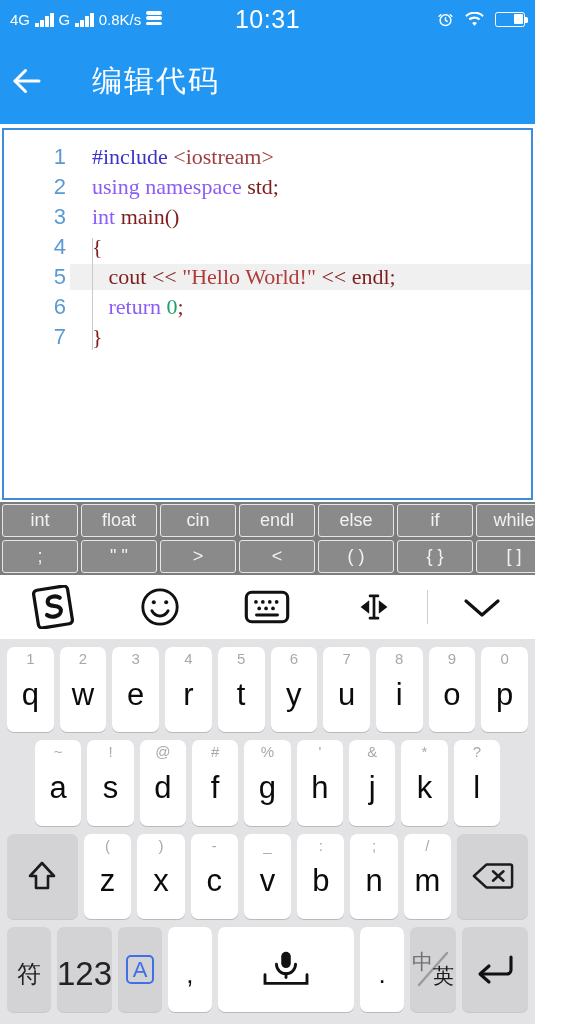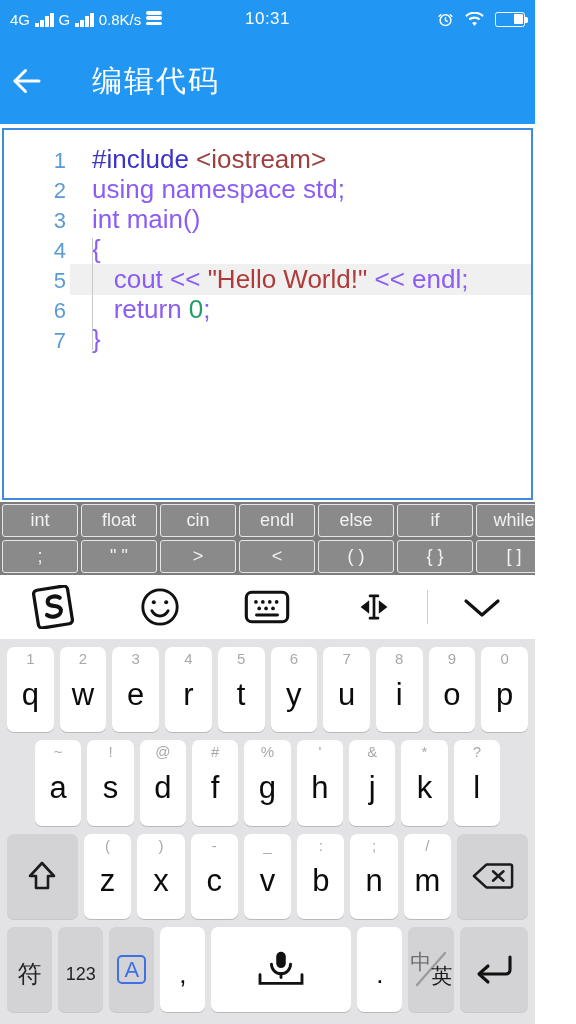--- a/index.html
+++ b/index.html
@@ -12,21 +12,21 @@
   #app { width: 535px; height: 1024px; position: relative; display: flex; flex-direction: column; }
 
   
   .statusbar {
     height: 38px; background: #2196f3; color: #ffffff;
     display: flex; align-items: center; padding: 0 10px;
     font-size: 17px; flex: 0 0 38px; position: relative;
   }
   .sb-left { display: flex; align-items: center; gap: 5px; }
   .sb-center { position: absolute; left: 0; right: 0; text-align: center;
-               font-size: 17px; letter-spacing: .5px; pointer-events: none; }
+               font-size: 25px; letter-spacing: .5px; pointer-events: none; }
   .sb-right { margin-left: auto; display: flex; align-items: center; gap: 11px; position: relative; z-index: 2; }
   .net-label { font-size: 15px; line-height: 1; }
   .bars { display: flex; align-items: flex-end; gap: 1.5px; height: 15px; }
   .bars i { width: 3.5px; background: #fff; display: block; border-radius: .5px; }
   .bars i:nth-child(1){height:4px}.bars i:nth-child(2){height:7px}
   .bars i:nth-child(3){height:10.5px}.bars i:nth-child(4){height:14px}
   .speed { font-size: 15px; }
   .stack-icon { width: 16px; height: 16px; position: relative; display:inline-block; }
   .stack-icon i { position:absolute; left:0; width:16px; height:3.6px; background:#fff; border-radius:2px; }
   .stack-icon i:nth-child(1){top:0}.stack-icon i:nth-child(2){top:5.4px}.stack-icon i:nth-child(3){top:10.8px}
@@ -53,27 +53,27 @@
   .editor {
     width: 100%; height: 100%;
     border: 2px solid #3d8ce0; background: #ffffff;
     position: relative; overflow: hidden;
   }
   .code-area { padding: 14px 0 0 0; font-family: "Liberation Sans", "DejaVu Sans", sans-serif; }
   .code-line { display: flex; align-items: baseline; height: 30px; position: relative; }
   .code-line.active .code-text { background: #f0f0f0; }
   .ln { width: 66px; text-align: right; color: #5b9bd5; font-size: 22px;
         flex: 0 0 66px; padding-right: 4px; user-select: none; }
-  .code-text { font-size: 26px; color: #222; white-space: pre; padding-left: 22px; flex: 1; }
+  .code-text { font-size: 22px; color: #222; white-space: pre; padding-left: 22px; flex: 1; font-family: Liberation Serif, serif; }
   .tok-pp   { color: #3b33c9; }
   .tok-inc  { color: #9e4040; }
   .tok-kw   { color: #8b5cf6; }
   .tok-str  { color: #b03a3a; }
   .tok-num  { color: #1f9e6a; }
-  .tok-pl   { color: #8b5cf6; }
+  .tok-pl   { color: #7f1d1d; }
   .indent-guide { position: absolute; left: 88px; top: 0; width: 1px;
                   background: #c8c8c8; }
 
   
   .codebar { background: #7d7d7d; flex: 0 0 73px; padding: 2px 0 2px 2px; overflow: hidden; }
   .codebar-row { display: flex; gap: 3px; height: 33px; margin-bottom: 3px; }
   .cb-key {
     flex: 0 0 76px; background: #8a8a8a; border: 1.6px solid #e6e6e6; border-radius: 3px;
     color: #f2f2f2; font-size: 18px; display: flex; align-items: center; justify-content: center;
     cursor: pointer; white-space: nowrap;
@@ -393,21 +393,21 @@
           <path d="M15 3 H40 a2 2 0 0 1 2 2 V25 a2 2 0 0 1 -2 2 H15 L2 15 Z"></path>
           <path d="M22 10l11 10M33 10l-11 10" stroke-linecap="round" stroke-width="2.6"></path>
         </svg>
       </div>
     </div>
     <div class="kb-row r4">
       <div class="key fn cn">
         <span class="main">符</span>
       </div>
       <div class="key fn cn">
-        <span class="main" style="font-size:18px">123</span>
+        <span class="main" style="font-size:33px">123</span>
       </div>
       <div class="key fn">
         <span class="key-abc">A</span>
       </div>
       <div class="key">
         <span class="main" style="font-size:26px">,</span>
       </div>
       <div class="key space">
         <svg viewBox="0 0 76 44" width="74" height="42" fill="none" stroke="#111" stroke-width="3" stroke-linecap="round">
           <g>

